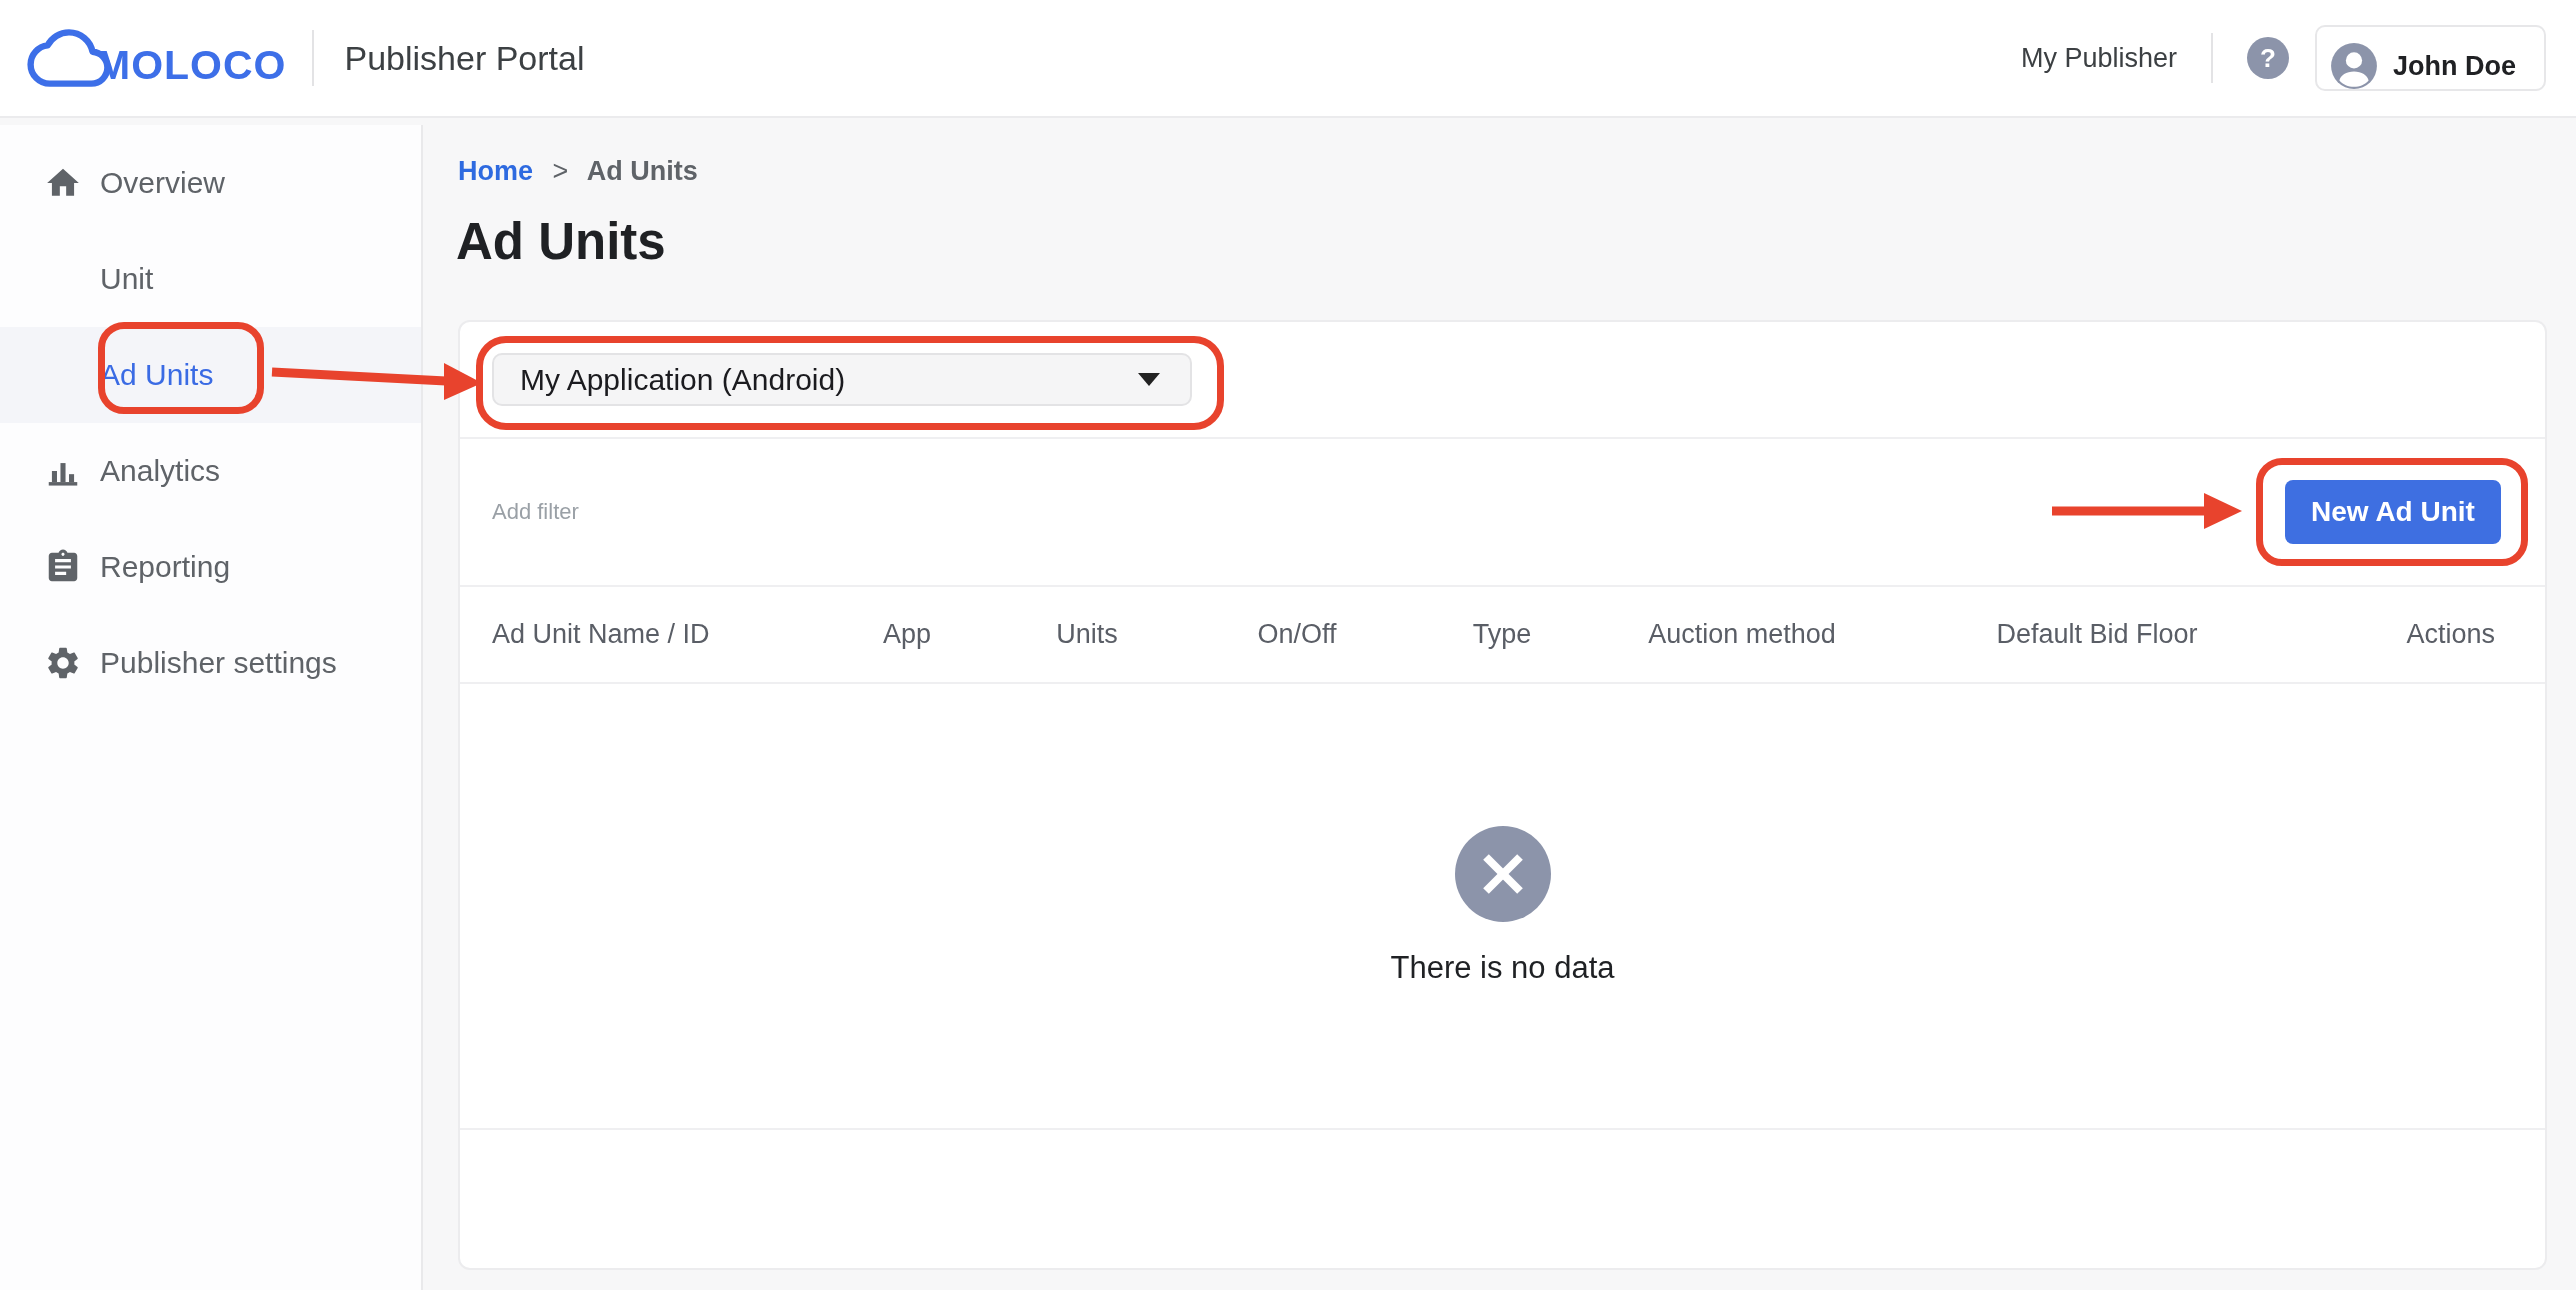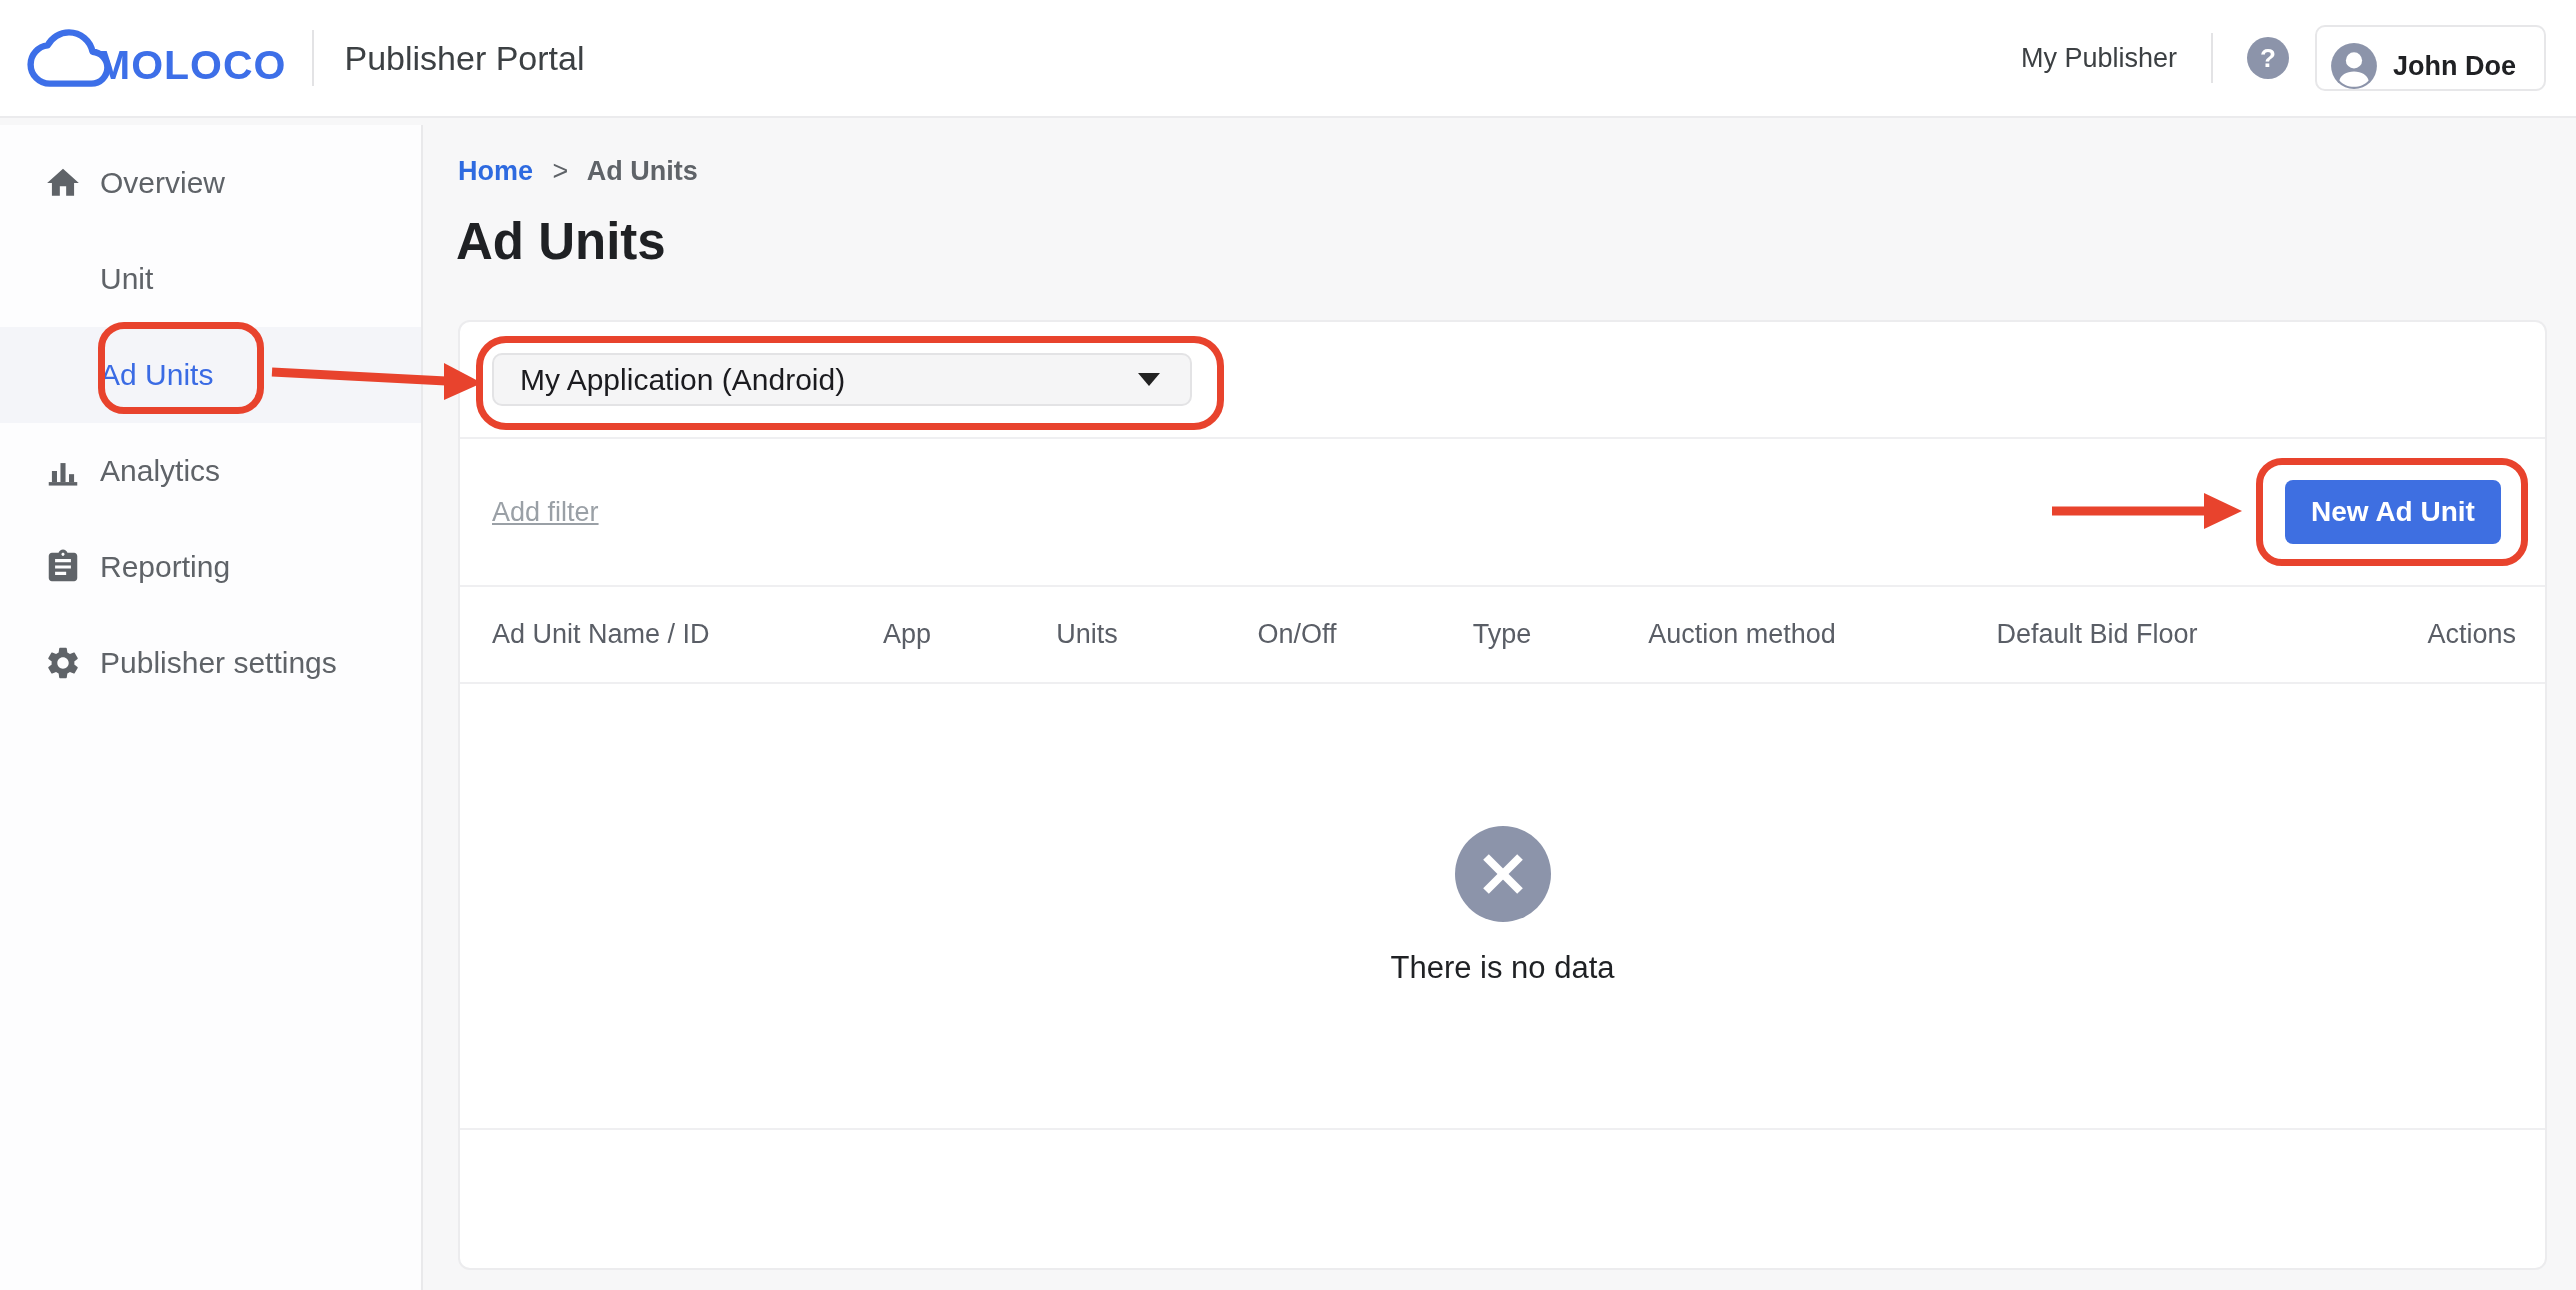--- a/index.html
+++ b/index.html
@@ -69,28 +69,28 @@
   .select-row { height:117px; border-bottom:2px solid #efeff1; display:flex; align-items:center; padding-left:32px; }
   .app-select {
     width:700px; height:53px; background:#f5f5f6; border:2px solid #e3e3e5; border-radius:10px;
     display:flex; align-items:center; justify-content:space-between;
     padding:0 30px 0 26px; cursor:pointer;
   }
   .app-select-value { font-size:30px; color:#1b1b1f; }
   .caret-down { width:22px; height:13px; }
 
   .filter-row { height:148px; border-bottom:2px solid #efeff1; display:flex; align-items:center; justify-content:space-between; padding:0 44px 0 32px; }
-  .add-filter { font-size:27px; color:#9aa0a6; text-decoration:underline; cursor:pointer; }
+  .add-filter { font-size:22px; color:#9aa0a6; cursor:pointer; }
   .new-adunit-btn {
     width:216px; height:64px; background:#3e6fe1; border:none; border-radius:8px;
     color:#ffffff; font-size:28px; font-weight:700; font-family:"Liberation Sans", sans-serif;
     cursor:pointer; display:flex; align-items:center; justify-content:center;
   }
 
-  .thead-row { height:97px; border-bottom:2px solid #efeff1; display:flex; align-items:center; padding:0 29px 0 32px; font-size:27px; color:#5a5e66; }
+  .thead-row { height:97px; border-bottom:2px solid #efeff1; display:flex; align-items:center; padding:0 50px 0 32px; font-size:27px; color:#5a5e66; }
   .th { white-space:nowrap; }
   .th.c0 { width:330px; text-align:left; }
   .th.c1 { width:170px; text-align:center; }
   .th.c2 { width:190px; text-align:center; }
   .th.c3 { width:230px; text-align:center; }
   .th.c4 { width:180px; text-align:center; }
   .th.c5 { width:300px; text-align:center; }
   .th.c6 { width:410px; text-align:center; }
   .th.c7 { flex:1; text-align:right; }
 

